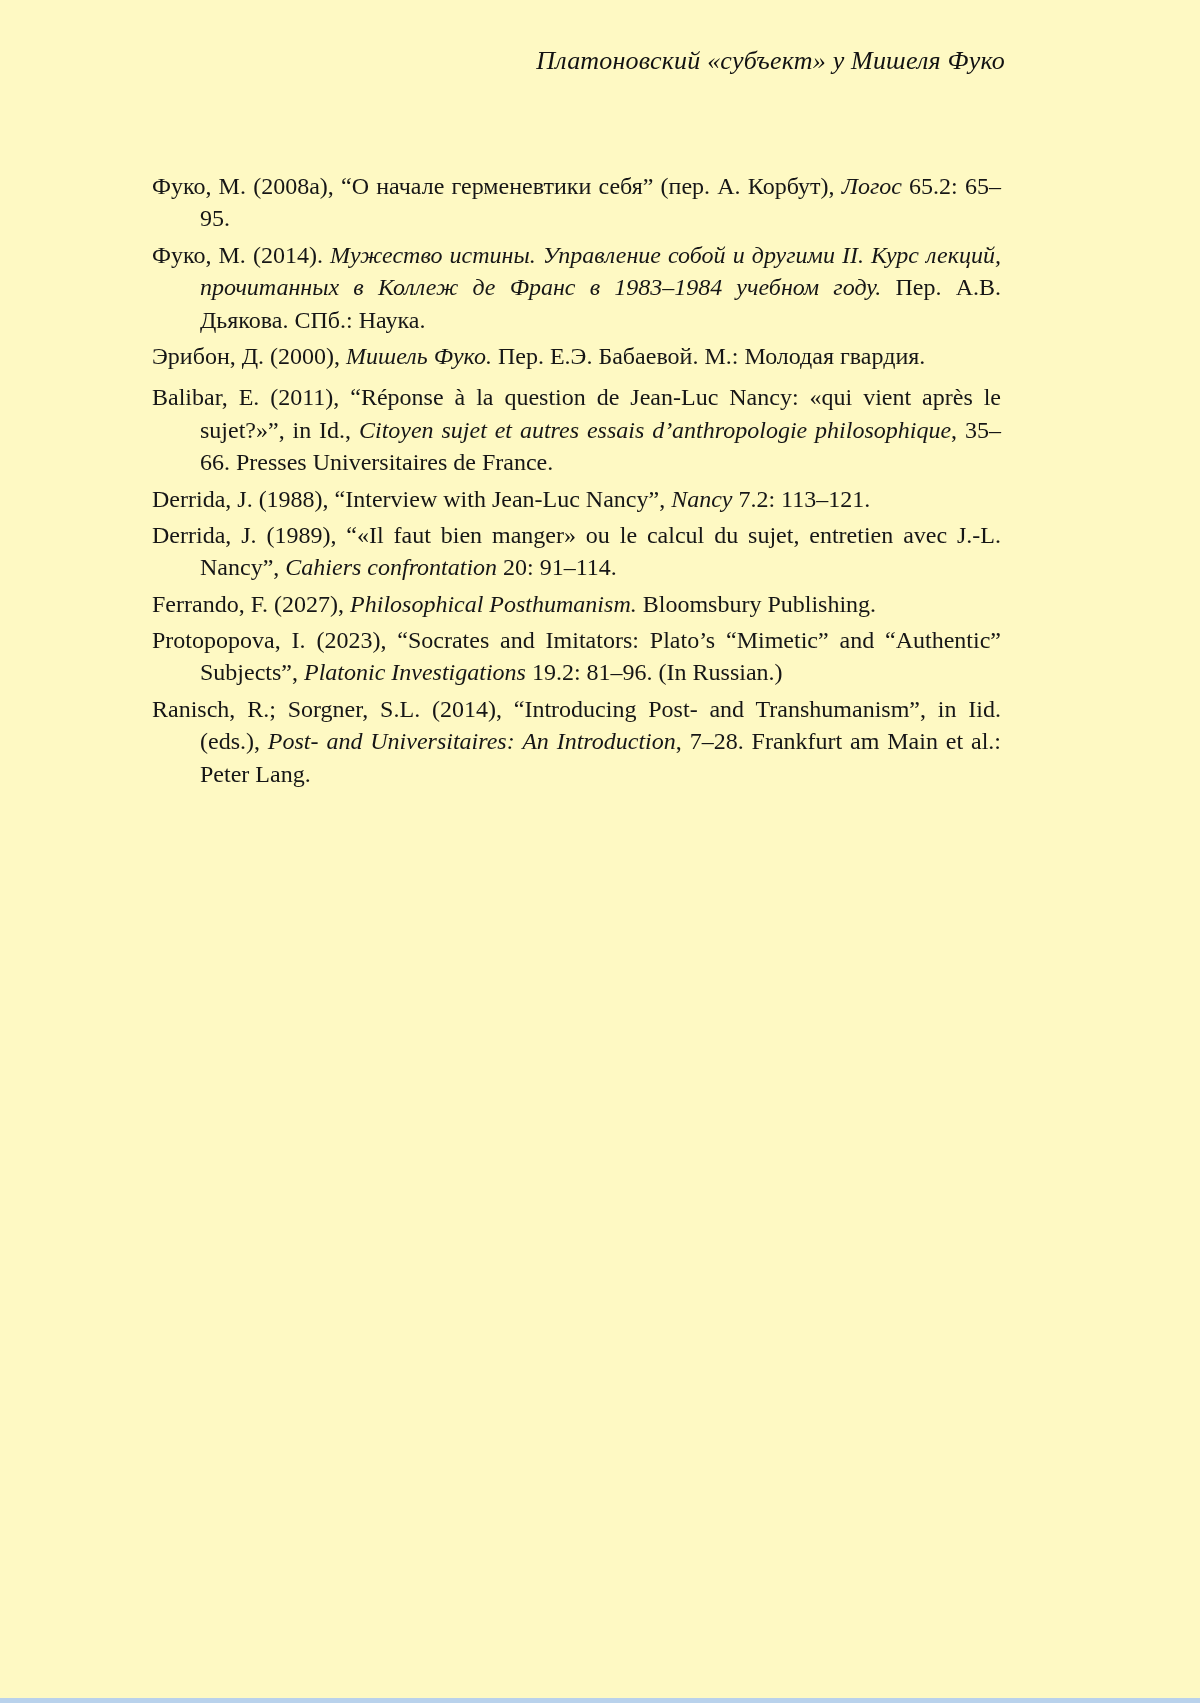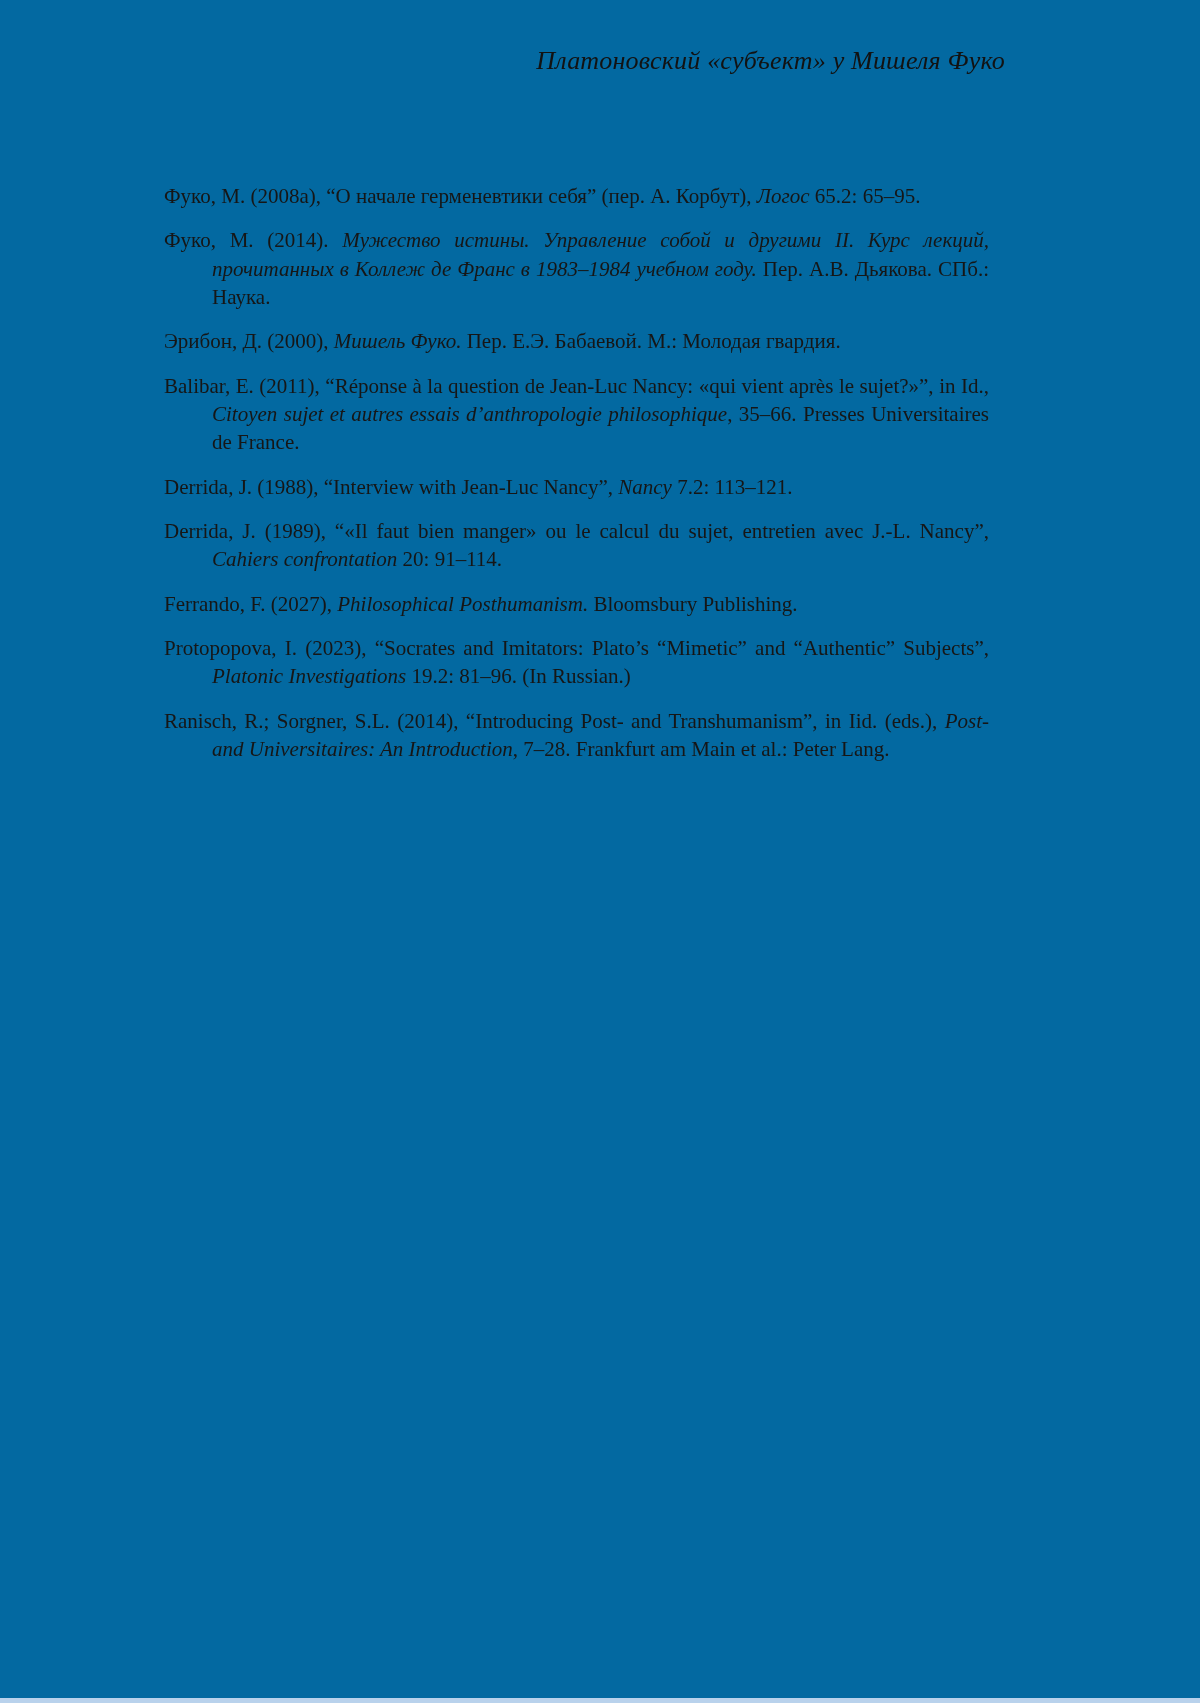--- a/index.html
+++ b/index.html
@@ -4,21 +4,21 @@
 <style>
   html, body {
     margin: 0;
     padding: 0;
     background: #ffffff;
   }
   .page {
     position: relative;
     width: 1200px;
     height: 1703px;
-    background: #0369a1;
+    background: #fef9c3;
     font-family: "Liberation Serif", "DejaVu Serif", serif;
     color: #161616;
     overflow: hidden;
   }
   .running-head {
     position: absolute;
     top: 46px;
     left: 148px;
     width: 857px;
     text-align: right;
@@ -27,22 +27,22 @@
     letter-spacing: 0.2px;
     color: #121212;
   }
   .references {
     position: absolute;
     top: 166px;
     left: 148px;
     width: 857px;
   }
   p.ref {
-    margin: 16px;
-    font-size: 21px;
+    margin: 4px;
+    font-size: 24px;
     line-height: 1.35;
     text-align: justify;
     padding-left: 48px;
     text-indent: -48px;
     color: #161616;
   }
   p.ref.gap {
     margin-top: 9px;
   }
   .it {

